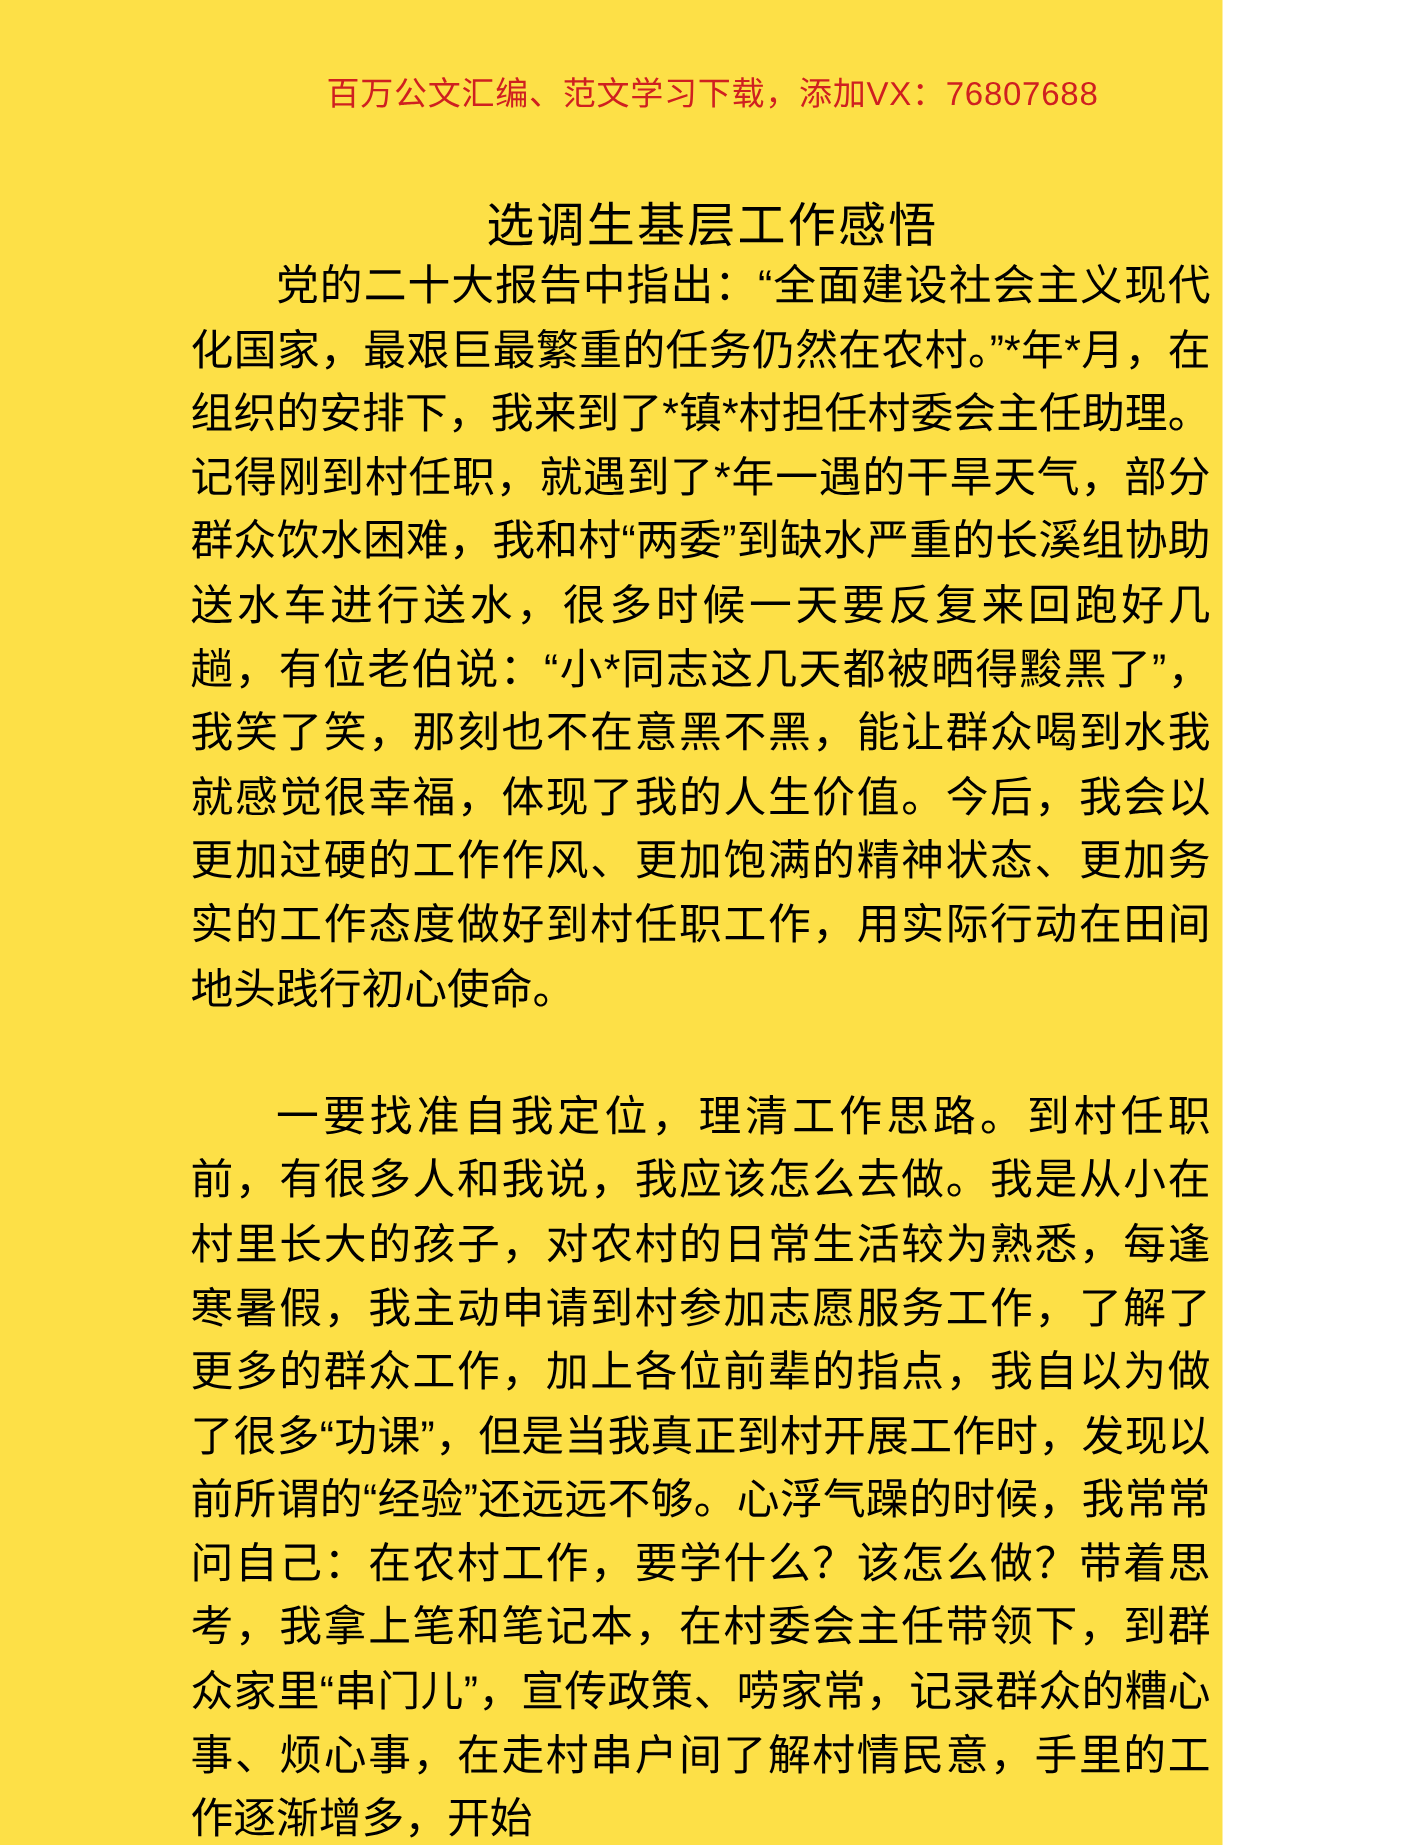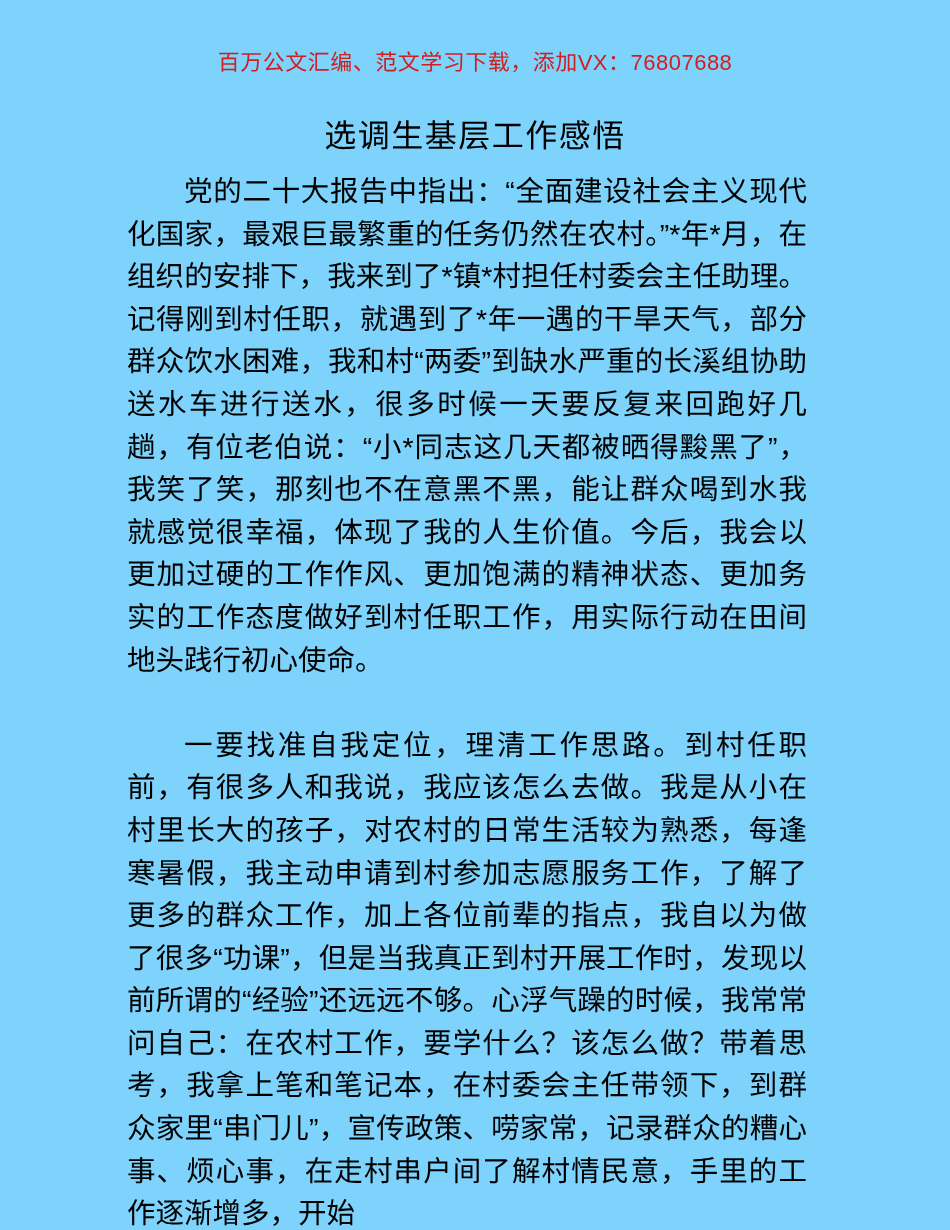--- a/index.html
+++ b/index.html
@@ -12,23 +12,23 @@
     width: 950px;
     height: 1230px;
     overflow: hidden;
     font-family: "Liberation Sans", "DejaVu Sans", sans-serif;
     color: #000000;
     -webkit-font-smoothing: antialiased;
   }
 
   .page {
     position: relative;
-    width: 950px;
+    width: 815px;
     height: 1230px;
-    background: #7dd3fc;
+    background: #fde047;
     box-sizing: border-box;
   }
 
   
   .promo-header {
     position: absolute;
     top: 48px;
     left: 0;
     width: 950px;
     text-align: center;
@@ -36,21 +36,21 @@
     line-height: 30px;
     font-weight: 400;
     letter-spacing: 0.5px;
     color: #cf2020;
     white-space: nowrap;
   }
 
   
   .doc-title {
     position: absolute;
-    top: 92px;
+    top: 106px;
     left: 0;
     width: 950px;
     text-align: center;
     font-size: 32px;
     line-height: 46px;
     font-weight: 400;
     letter-spacing: 1.5px;
     color: #000000;
     white-space: nowrap;
   }

